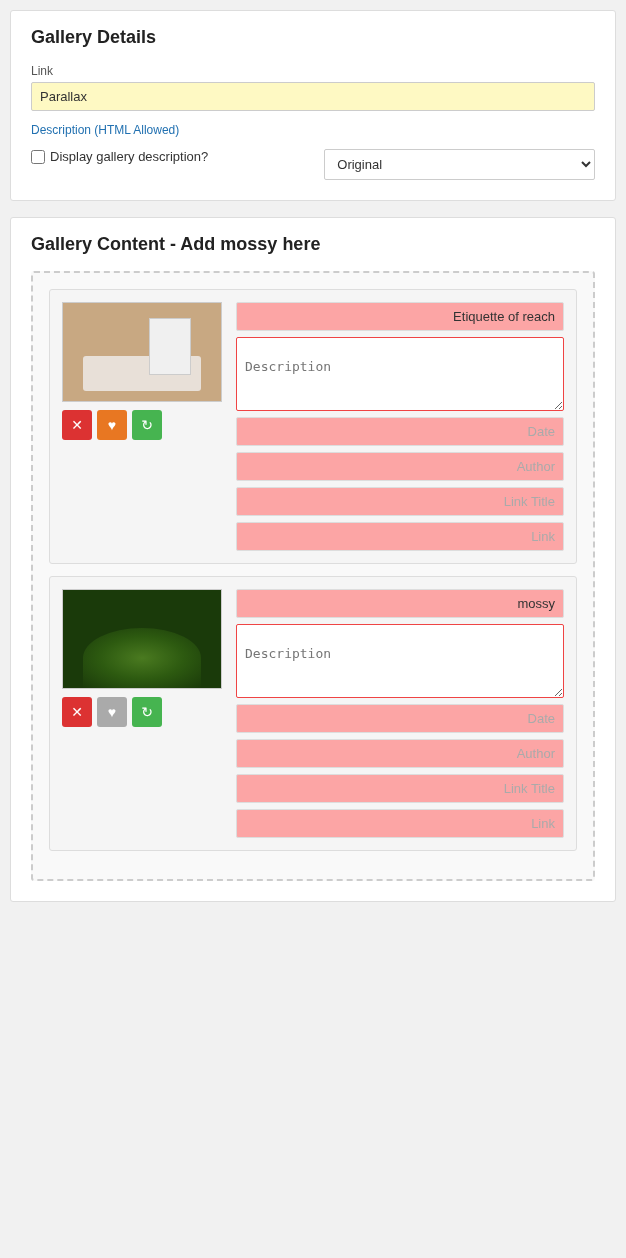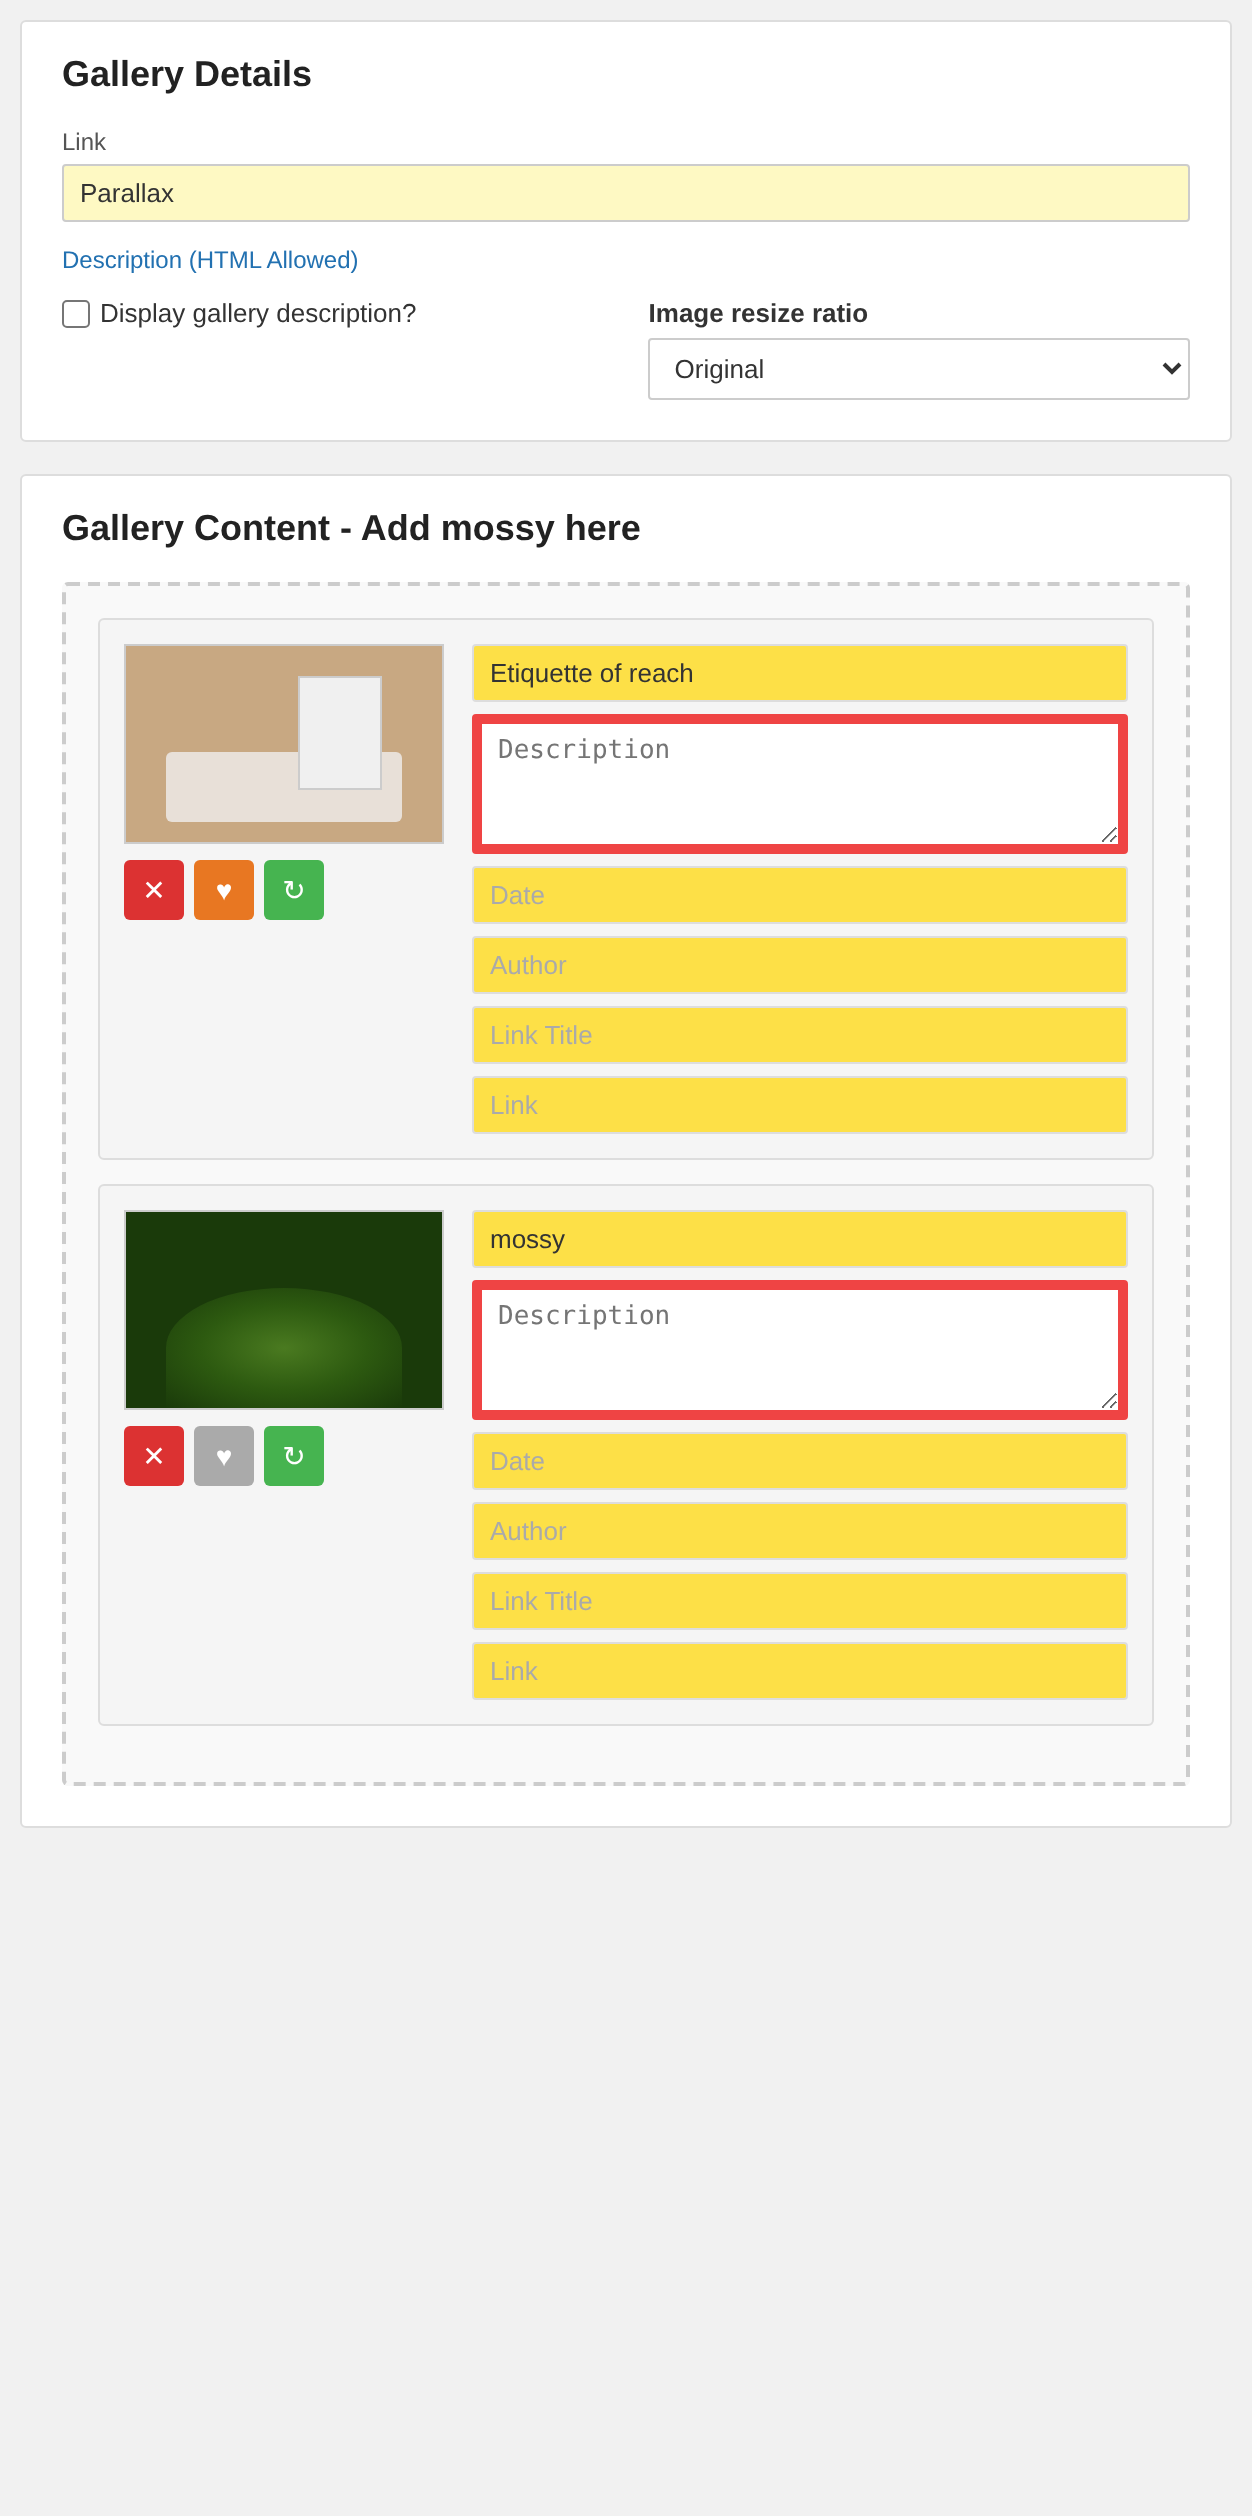--- a/index.html
+++ b/index.html
@@ -186,33 +186,34 @@
       flex-direction: column;
       gap: 6px;
     }
     .item-field {
       width: 100%;
       padding: 6px 8px;
       border: 1px solid #ddd;
       border-radius: 2px;
       font-size: 13px;
       color: #333;
-      background: #fde047;
+      background: #fca5a5;
+      text-align: right;
     }
     .item-field::placeholder {
       color: #aaa;
     }
     .item-field-title {
       font-size: 13px;
       color: #333;
     }
     .item-textarea {
       width: 100%;
-      padding: 6px 8px;
-      border: 5px solid #ef4444;
+      padding: 21px 8px;
+      border: 1px solid #ef4444;
       border-radius: 2px;
       font-size: 13px;
       color: #ec4899;
       background: #fff;
       min-height: 70px;
       resize: vertical;
     }
     
     .keyboard-img {
       width: 160px;
@@ -281,21 +282,20 @@
 
     <div class="clearfix">
       <div class="checkbox-row">
         <label class="checkbox-item">
           <input type="checkbox" style="">
           <span>Display gallery description?</span>
         </label>
       </div>
 
       <div class="image-resize-section">
-        <div class="image-resize-label">Image resize ratio</div>
         <select class="image-resize-select">
           <option>Original</option>
           <option>1:1</option>
           <option>4:3</option>
           <option>16:9</option>
         </select>
       </div>
     </div>
   </div>
 

